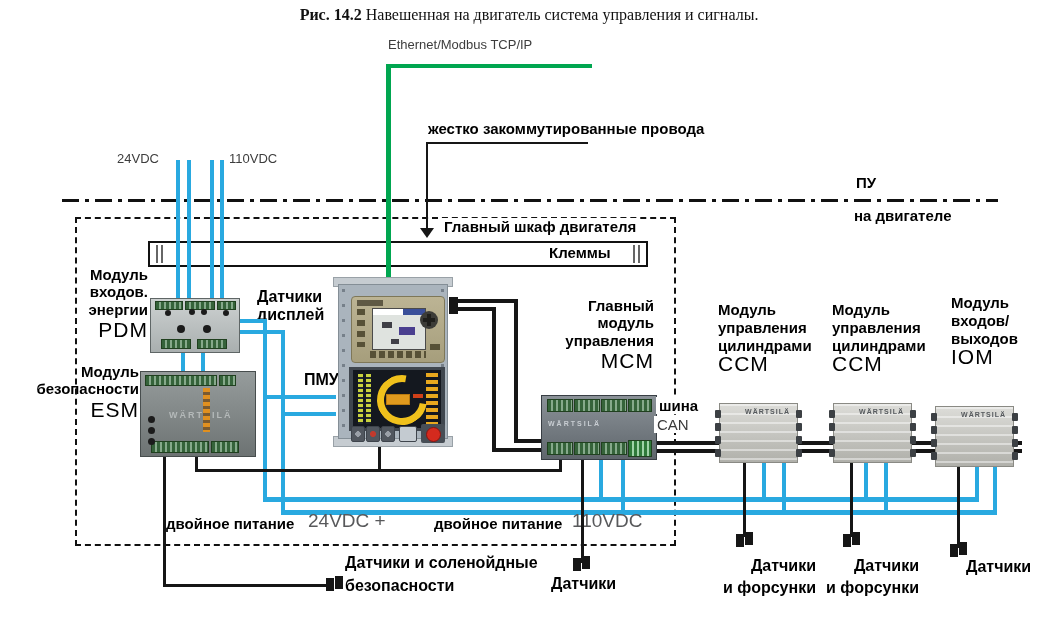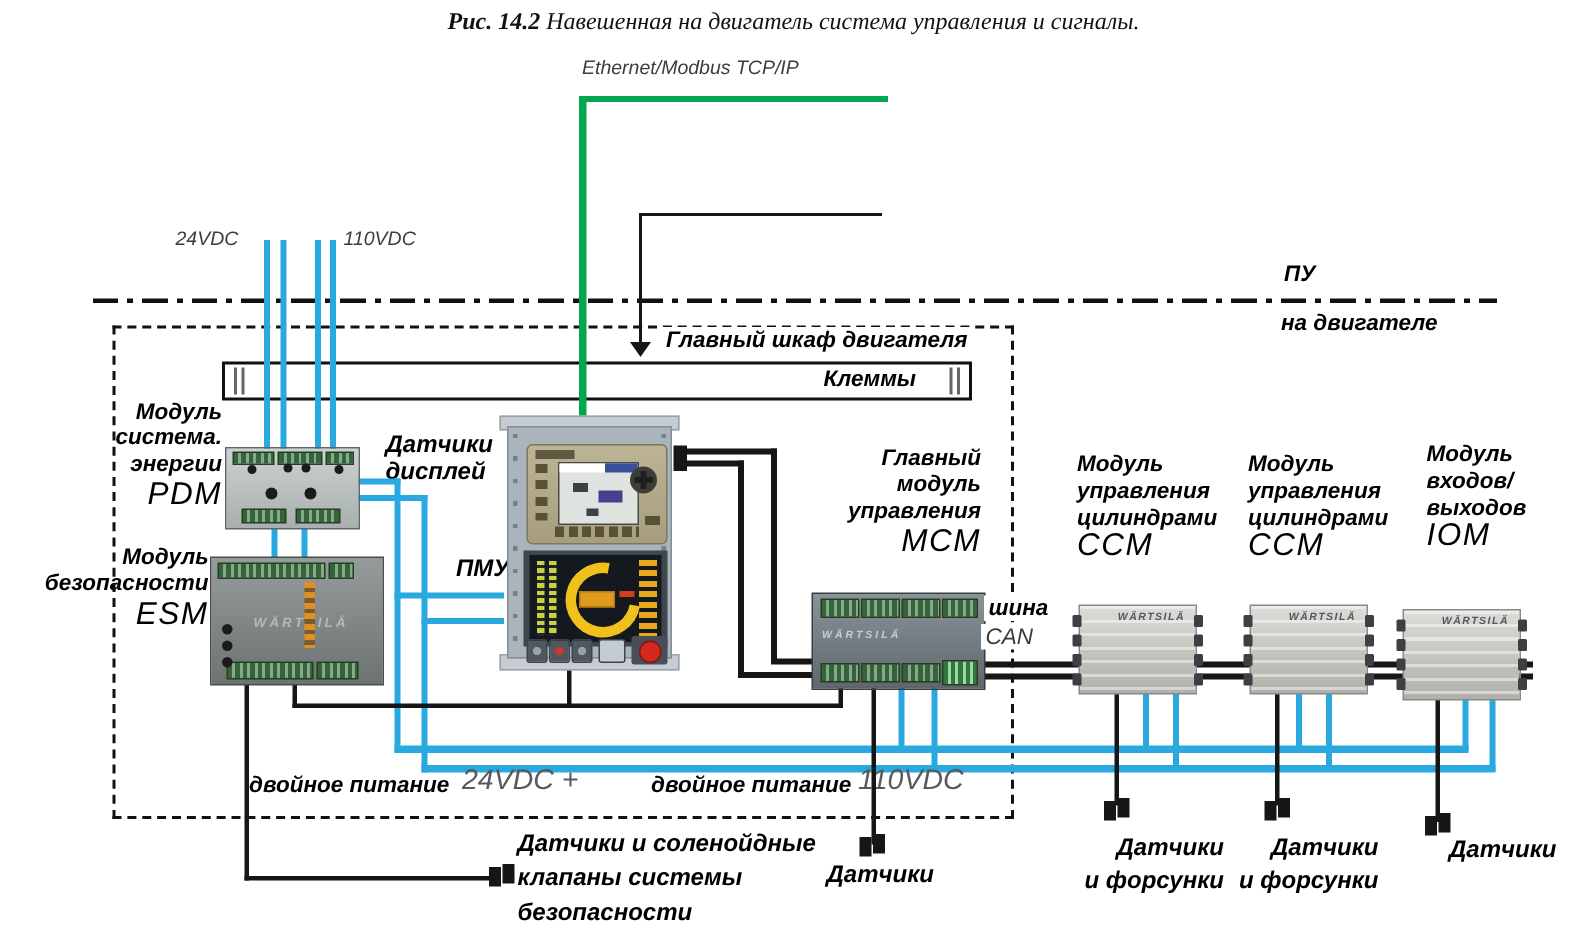--- a/index.html
+++ b/index.html
@@ -1,17 +1,17 @@
 <!DOCTYPE html>
 <html style="--wire-blue: #29a9e0; --wire-green: #00a650; --abbr-gray: #8a8d90;"><head>
 <meta charset="utf-8">
 <style>
   html,body{margin:0;padding:0;background:#fff;}
   .canvas{position:relative;width:1058px;height:619px;background:#fff;overflow:hidden;
-          font-family:"Liberation Sans",sans-serif;font-style:italic;}
+          font-family:"Liberation Sans",sans-serif;}
   .abs{position:absolute;}
   
   .ttl{width:100%;text-align:center;top:6px;font-family:"Liberation Serif",serif;font-size:16px;color:#111;}
   .lbl{position:absolute;font-weight:bold;font-size:15px;color:#000;white-space:nowrap;line-height:1.15;}
   .lbl16{font-size:16px;}
   .thin{font-weight:normal;color:#3d3d3d;font-size:13px;}
   .abbr{font-weight:normal;color:#000000;font-size:21px;letter-spacing:1px;}
   .wbg{background:#fff;padding:0 3px;}
   .tr{text-align:right;}
   .tc{text-align:right;}
@@ -70,20 +70,21 @@
        background:#d42a1e;border:1px solid #8a1410;}
 </style>
 </head>
 <body>
 
 <div class="canvas">
 
   <div class="abs ttl"><b>Рис. 14.2</b><span> Навешенная на двигатель система управления и сигналы.</span></div>
 
   <div class="lbl thin" style="left:388px;top:38px;">Ethernet/Modbus TCP/IP</div>
+  <div class="lbl" style="left:428px;top:120px;">жестко закоммутированные провода</div>
   <div class="lbl thin" style="left:117px;top:152px;">24VDC</div>
   <div class="lbl thin" style="left:229px;top:152px;">110VDC</div>
 
   <div class="dashdot" style="left:62px;top:199px;width:936px;"></div>
   <div class="lbl wbg" style="left:853px;top:174px;z-index:3;">ПУ</div>
   <div class="lbl wbg" style="left:851px;top:207px;z-index:3;">на двигателе</div>
 
   <div class="cab" style="left:75px;top:217px;width:597px;height:325px;"></div>
   <div class="lbl wbg" style="left:441px;top:218px;z-index:3;">Главный шкаф двигателя</div>
 
@@ -173,21 +174,21 @@
     <div class="term" style="left:46px;bottom:3px;width:28px;height:8px;"></div>
     <div class="dot" style="left:14px;top:11px;width:6px;height:6px;"></div>
     <div class="dot" style="left:38px;top:10px;width:6px;height:6px;"></div>
     <div class="dot" style="left:50px;top:10px;width:6px;height:6px;"></div>
     <div class="dot" style="left:72px;top:11px;width:6px;height:6px;"></div>
     <div class="dot" style="left:26px;top:26px;width:8px;height:8px;"></div>
     <div class="dot" style="left:52px;top:26px;width:8px;height:8px;"></div>
   </div>
   <div class="lbl tr" style="right:910px;top:266px;">
     <div>Модуль</div>
-    <div>система.</div>
+    <div>входов.</div>
     <div>энергии</div>
     <div class="abbr">PDM</div>
   </div>
 
   <div class="dev esm" style="left:140px;top:371px;width:114px;height:84px;">
     <div class="term" style="left:4px;top:3px;width:70px;height:9px;"></div>
     <div class="term" style="left:78px;top:3px;width:15px;height:9px;"></div>
     <div class="term" style="left:10px;bottom:3px;width:56px;height:10px;"></div>
     <div class="term" style="left:70px;bottom:3px;width:26px;height:10px;"></div>
     <div class="brand" style="left:28px;top:38px;">WÄRTSILÄ</div>
@@ -325,21 +326,20 @@
     <div class="nub" style="right:-5px;top:45px;"></div>
   </div>
 
   <div class="lbl" style="left:166px;top:515px;z-index:6;">двойное питание</div>
   <div class="lbl" style="left:308px;top:510px;font-weight:normal;color:#58595b;font-size:19px;z-index:6;">24VDC +</div>
   <div class="lbl" style="left:434px;top:515px;z-index:6;">двойное питание</div>
   <div class="lbl" style="left:572px;top:510px;font-weight:normal;color:#58595b;font-size:19px;z-index:4;">110VDC</div>
 
   <div class="lbl lbl16" style="left:345px;top:551px;line-height:23px;">
     <div>Датчики и соленойдные</div>
-    <div>клапаны системы</div>
     <div>безопасности</div>
   </div>
   <div class="lbl lbl16" style="left:551px;top:575px;">Датчики</div>
   <div class="lbl lbl16 tc" style="left:698px;top:555px;width:118px;line-height:22px;">
     <div>Датчики</div>
     <div>и форсунки</div>
   </div>
   <div class="lbl lbl16 tc" style="left:801px;top:555px;width:118px;line-height:22px;">
     <div>Датчики</div>
     <div>и форсунки</div>

